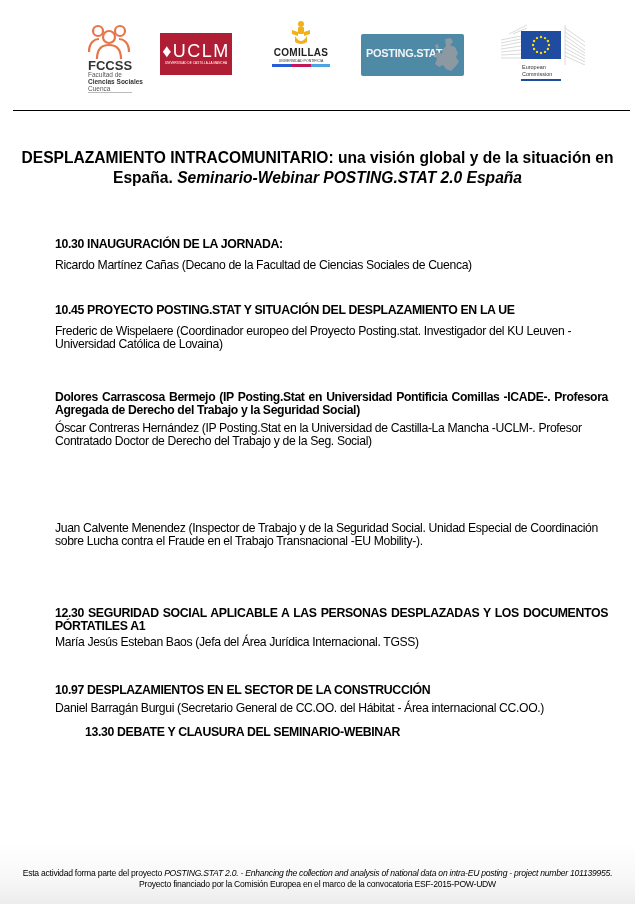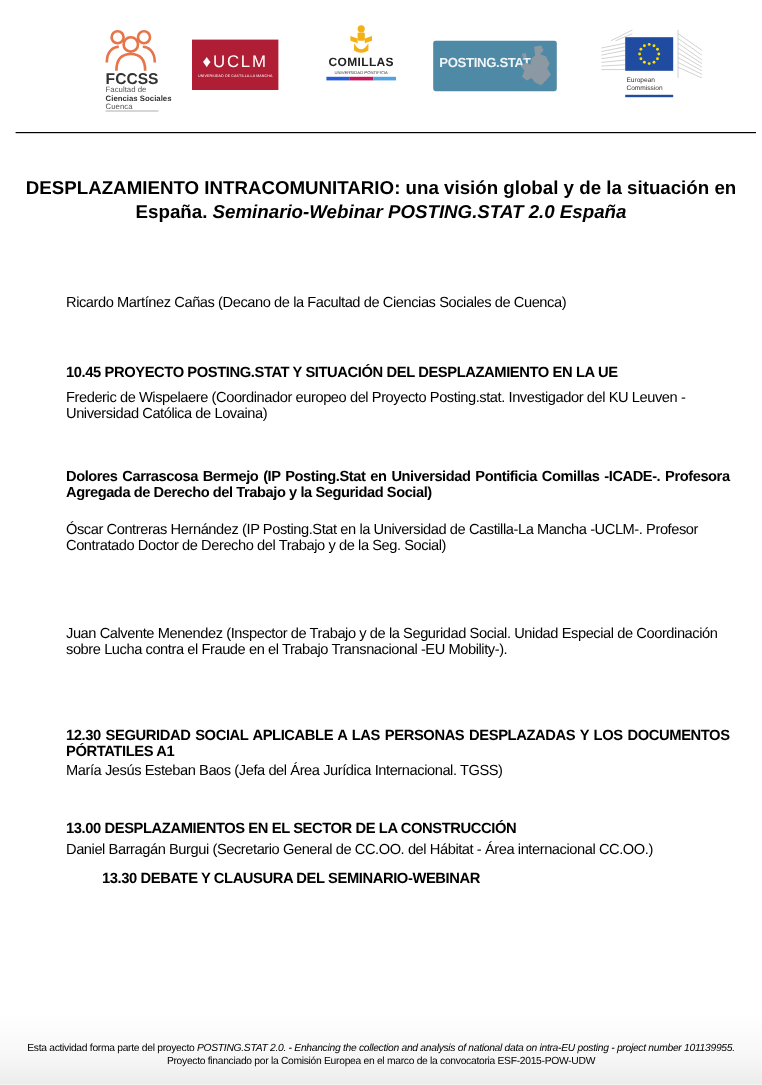--- a/index.html
+++ b/index.html
@@ -26,21 +26,21 @@
     .logo-fccss { left: 84px; top: 22px; width: 60px; height: 70px; }
     .fccss-text { position: absolute; left: 4px; top: 40px; font-size: 6.5px; line-height: 7px; color: #555; white-space: nowrap; }
     .fccss-text b { color: #333; font-size: 13px; }
     .fccss-rule { position: absolute; left: 4px; top: 70px; width: 44px; height: 1px; background: #bbb; }
     .logo-uclm {
       left: 160px; top: 33px; width: 72px; height: 42px;
       background: #b01e35;
       color: #fff;
       display: flex; flex-direction: column; align-items: center; justify-content: center;
     }
-    .uclm-main { font-size: 14px; letter-spacing: 1.5px; font-weight: normal; line-height: 14px; }
+    .uclm-main { font-size: 18px; letter-spacing: 1.5px; font-weight: normal; line-height: 14px; }
     .uclm-sub { font-size: 3px; line-height: 4px; margin-top: 3px; letter-spacing: 0.1px; }
     .logo-comillas { left: 263px; top: 20px; width: 76px; height: 52px; text-align: center; }
     .comillas-name { position: absolute; top: 27px; left: 0; right: 0; font-size: 10px; font-weight: bold; color: #222; letter-spacing: 0.3px; }
     .comillas-sub { position: absolute; top: 39px; left: 0; right: 0; font-size: 3.5px; color: #333; }
     .comillas-bar { position: absolute; top: 44px; left: 9px; width: 58px; height: 3px; display: flex; }
     .comillas-bar span { flex: 1; }
     .logo-posting {
       left: 361px; top: 34px; width: 103px; height: 42px;
       background: #4e89a6;
       border-radius: 2px;
@@ -86,21 +86,21 @@
       text-align: justify;
       text-align-last: left;
     }
     .speaker {
       font-size: 12.2px;
       line-height: 13px;
       letter-spacing: -0.35px;
       margin: 8px 0 0 0;
     }
     .speaker.justify { text-align: justify; text-align-last: left; font-weight: bold; }
-    .speaker + .speaker { margin-top: 18px; }
+    .speaker + .speaker { margin-top: 5px; }
     .footer {
       position: absolute;
       left: 15px; top: 868px;
       width: 605px;
       font-size: 8.6px;
       line-height: 11px;
       text-align: center;
       letter-spacing: -0.25px;
     }
     .footer i { }
@@ -211,20 +211,21 @@
 </div>
 
 <div class="header-rule"></div>
 
 <div class="title">
   <span>DESPLAZAMIENTO INTRACOMUNITARIO: una visión global y de la situación en España.</span>
   <i>Seminario-Webinar POSTING.STAT 2.0 España</i>
 </div>
 
 <div class="session" style="top:238px;">
+  <p class="session-heading">10.30 INAUGURACIÓN DE LA JORNADA:</p>
   <p class="speaker">Ricardo Martínez Cañas (Decano de la Facultad de Ciencias Sociales de Cuenca)</p>
 </div>
 
 <div class="session" style="top:304px;">
   <p class="session-heading">10.45 PROYECTO POSTING.STAT Y SITUACIÓN DEL DESPLAZAMIENTO EN LA UE</p>
   <p class="speaker">Frederic de Wispelaere (Coordinador europeo del Proyecto Posting.stat. Investigador del KU Leuven - Universidad Católica de Lovaina)</p>
 </div>
 
 <div class="session" style="top:383px;">
   <p class="speaker justify">Dolores Carrascosa Bermejo (IP Posting.Stat en Universidad Pontificia Comillas -ICADE-. Profesora Agregada de Derecho del Trabajo y la Seguridad Social)</p>
@@ -234,21 +235,21 @@
 <div class="session" style="top:514px;">
   <p class="speaker">Juan Calvente Menendez (Inspector de Trabajo y de la Seguridad Social. Unidad Especial de Coordinación sobre Lucha contra el Fraude en el Trabajo Transnacional -EU Mobility-).</p>
 </div>
 
 <div class="session" style="top:607px;">
   <p class="session-heading justify">12.30 SEGURIDAD SOCIAL APLICABLE A LAS PERSONAS DESPLAZADAS Y LOS DOCUMENTOS PÓRTATILES A1</p>
   <p class="speaker" style="margin-top:3px;">María Jesús Esteban Baos (Jefa del Área Jurídica Internacional. TGSS)</p>
 </div>
 
 <div class="session" style="top:684px;">
-  <p class="session-heading">13.00 DESPLAZAMIENTOS EN EL SECTOR DE LA CONSTRUCCIÓN</p>
+  <p class="session-heading">10.97 DESPLAZAMIENTOS EN EL SECTOR DE LA CONSTRUCCIÓN</p>
   <p class="speaker" style="margin-top:5px;">Daniel Barragán Burgui (Secretario General de CC.OO. del Hábitat - Área internacional CC.OO.)</p>
 </div>
 
 <div class="session" style="top:726px;margin-left:30px;">
   <p class="session-heading">13.30 DEBATE Y CLAUSURA DEL SEMINARIO-WEBINAR</p>
 </div>
 
 <div class="footer">
   <span>Esta actividad forma parte del proyecto </span><i>POSTING.STAT 2.0. - Enhancing the collection and analysis of national data on intra-EU posting - project number 101139955.</i><span> Proyecto financiado por la Comisión Europea en el marco de la convocatoria ESF-2015-POW-UDW</span>
 </div>

